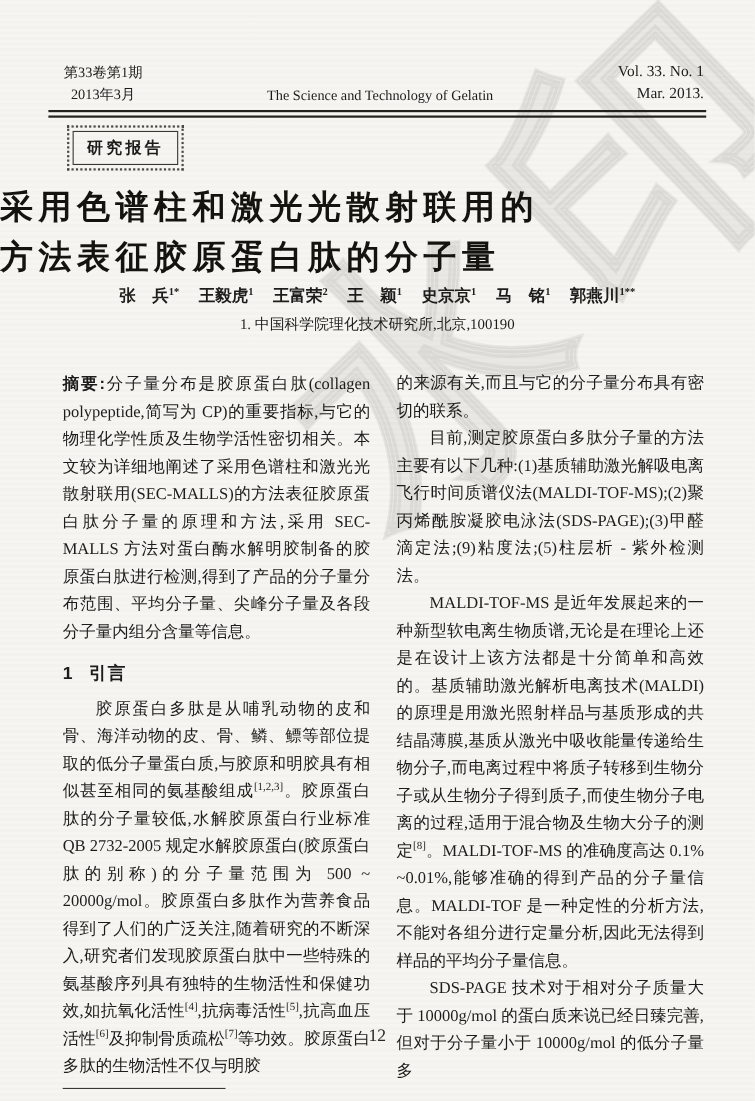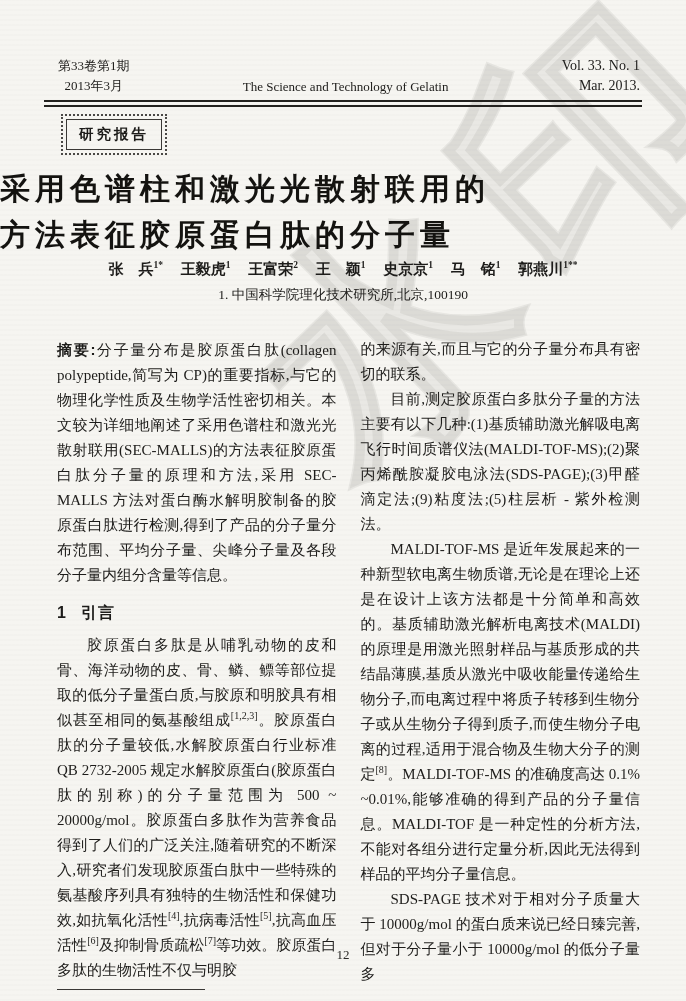--- a/index.html
+++ b/index.html
@@ -58,22 +58,22 @@
     font-family:"Liberation Sans","DejaVu Sans",sans-serif;letter-spacing:1px;}
   .sec-heading .sec-num{margin-right:14px;}
   sup{font-size:10px;line-height:0;}
   
   .footnotes{margin-top:auto;padding-top:6px;}
   .fn-rule{width:148px;border-top:1.5px solid #3a3835;margin-bottom:8px;}
   .fn-line{display:flex;font-size:13.5px;line-height:24px;text-indent:0;}
   .fn-marker{width:30px;text-align:center;flex:0 0 30px;}
   .fn-text{flex:1;}
   
-  .page-num{position:absolute;bottom:38px;left:0;width:100%;text-align:center;
-    font-size:13px;color:#2a2926;}
+  .page-num{position:absolute;bottom:50px;left:0;width:100%;text-align:center;
+    font-size:16px;color:#2a2926;}
 </style>
 </head>
 <body>
 
 <div class="scan-tint"></div>
 <div class="watermark">水印</div>
 
 <div class="masthead">
   <div class="mh-left">
     <div>第33卷第1期</div>

